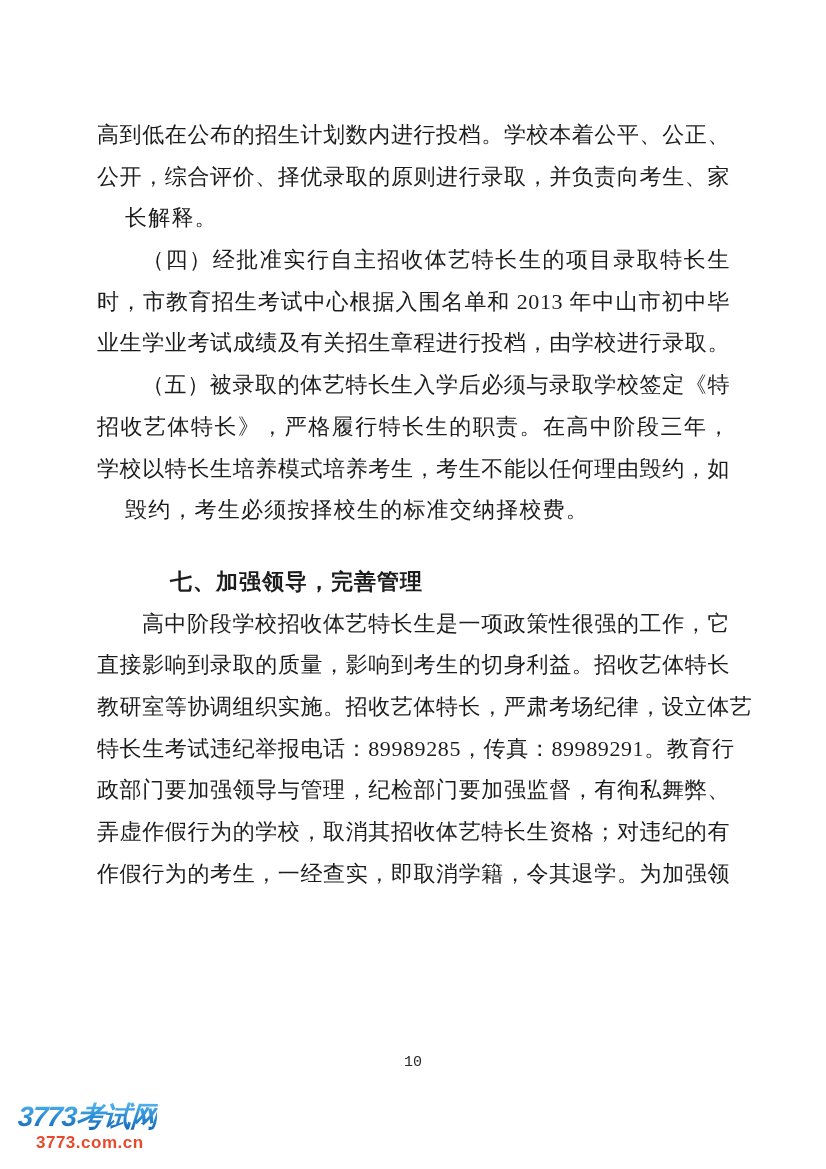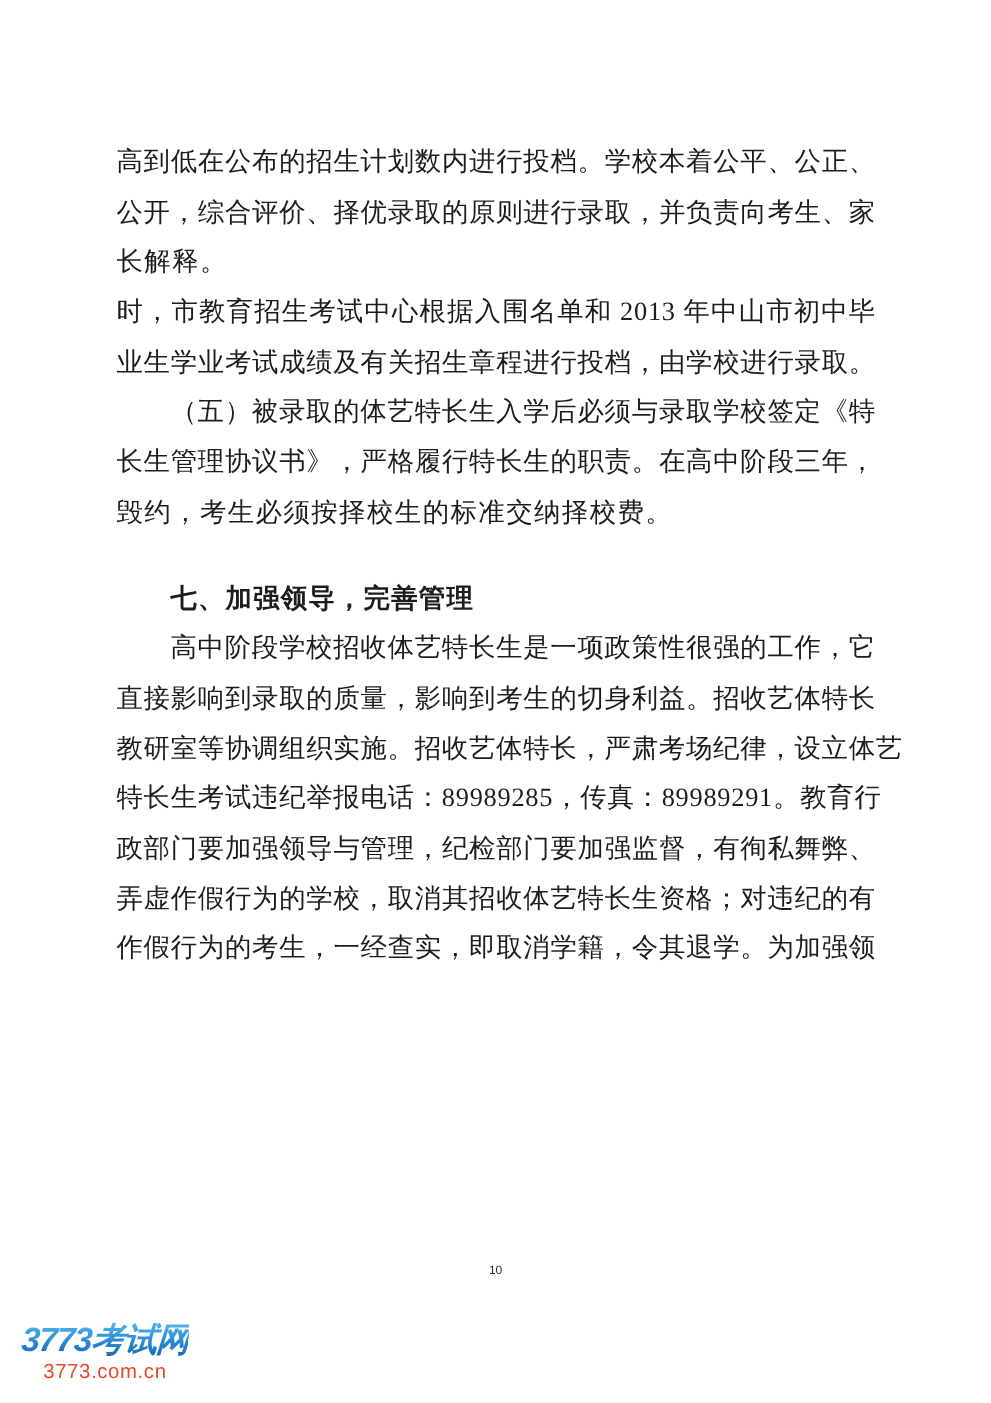--- a/index.html
+++ b/index.html
@@ -26,39 +26,40 @@
     text-align: justify;
     text-align-last: justify;
     text-justify: inter-character;
     white-space: nowrap;
     overflow: visible;
   }
   .line.endline {
     text-align: left;
     text-align-last: left;
     letter-spacing: 1.2px;
+    margin-left: 28px;
   }
   .line.indent { text-indent: 45px; }
   .line.heading {
     font-family: "Liberation Sans", "DejaVu Sans", sans-serif;
     font-weight: 700;
     letter-spacing: 1px;
     margin-top: 30px;
     text-align: center;
     text-align-last: left;
   }
   .page-number {
     position: absolute;
     left: 0;
     top: 1054px;
     width: 826px;
     text-align: center;
-    font-size: 10px;
+    font-size: 15px;
     color: #2a2a2a;
-    font-family: Liberation Sans, sans-serif;
+    font-family: Liberation Mono, monospace;
   }
   .watermark {
     position: absolute;
     left: 18px;
     top: 1102px;
     width: 220px;
   }
   .wm-name {
     display: inline-block;
     font-family: "Liberation Sans", "DejaVu Sans", sans-serif;
@@ -71,38 +72,40 @@
     background: linear-gradient(180deg, #55b6ec 0%, #2e90d8 45%, #1566b6 100%);
     -webkit-background-clip: text;
     background-clip: text;
     color: transparent;
   }
   .wm-url {
     display: block;
     margin-left: 18px;
     margin-top: 1px;
     font-family: "Liberation Sans", "DejaVu Sans", sans-serif;
-    font-weight: 400;
+    font-weight: 700;
     font-size: 17px;
     letter-spacing: 0.5px;
   }
 </style>
 </head>
 <body>
 
 <div class="screen">
 
   <div class="doc-body">
       <div class="line">高到低在公布的招生计划数内进行投档。学校本着公平、公正、</div>
       <div class="line">公开，综合评价、择优录取的原则进行录取，并负责向考生、家</div>
       <div class="line endline">长解释。</div>
+      <div class="line indent">（四）经批准实行自主招收体艺特长生的项目录取特长生</div>
       <div class="line">时，市教育招生考试中心根据入围名单和 2013 年中山市初中毕</div>
       <div class="line">业生学业考试成绩及有关招生章程进行投档，由学校进行录取。</div>
       <div class="line indent">（五）被录取的体艺特长生入学后必须与录取学校签定《特</div>
-      <div class="line">长生管理协议书》，严格履行特长生的职责。在高中阶段三年，</div>
+      <div class="line">招收艺体特长》，严格履行特长生的职责。在高中阶段三年，</div>
+      <div class="line">学校以特长生培养模式培养考生，考生不能以任何理由毁约，如</div>
       <div class="line endline">毁约，考生必须按择校生的标准交纳择校费。</div>
       <div class="line heading indent endline">七、加强领导，完善管理</div>
       <div class="line indent">高中阶段学校招收体艺特长生是一项政策性很强的工作，它</div>
       <div class="line">直接影响到录取的质量，影响到考生的切身利益。招收艺体特长</div>
       <div class="line">教研室等协调组织实施。招收艺体特长，严肃考场纪律，设立体艺</div>
       <div class="line">特长生考试违纪举报电话：89989285，传真：89989291。教育行</div>
       <div class="line">政部门要加强领导与管理，纪检部门要加强监督，有徇私舞弊、</div>
       <div class="line">弄虚作假行为的学校，取消其招收体艺特长生资格；对违纪的有</div>
       <div class="line">作假行为的考生，一经查实，即取消学籍，令其退学。为加强领</div>
     </div>

